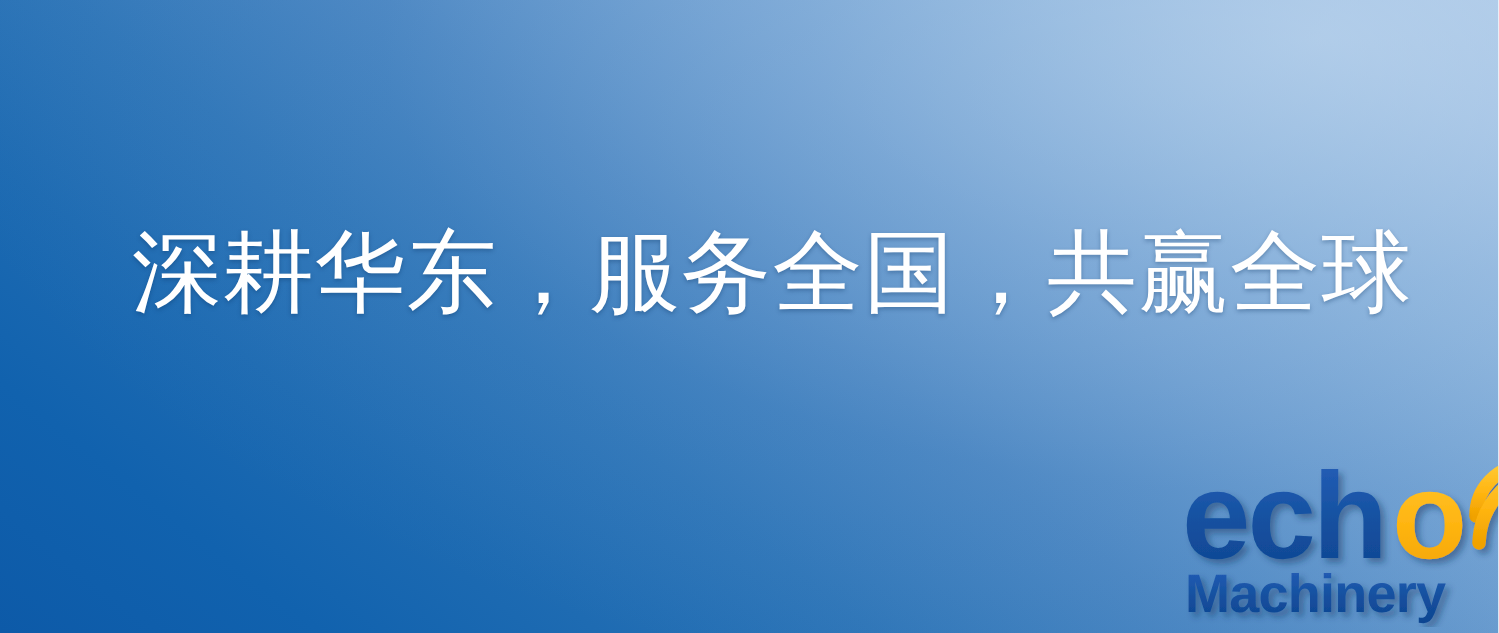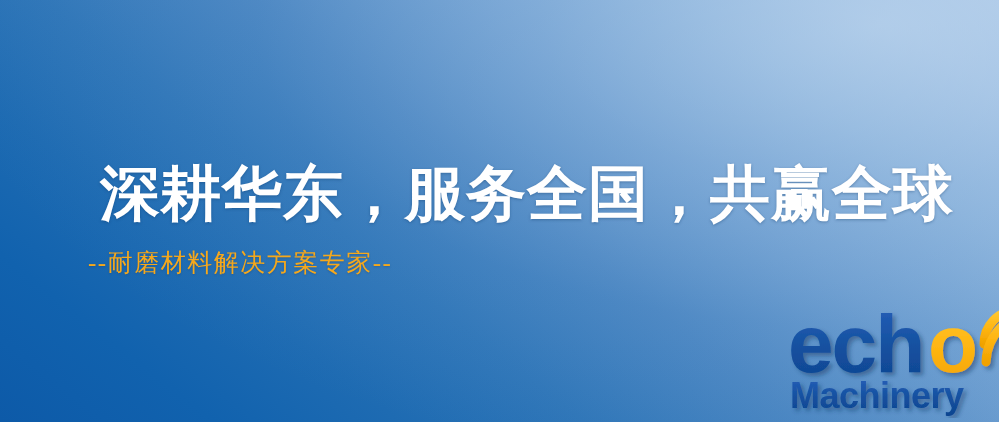--- a/index.html
+++ b/index.html
@@ -40,25 +40,25 @@
   }
 
   
   #headline-block {
     position: absolute;
     left: 84px;
     top: 146px;
     width: 860px;
   }
   #headline {
-    margin: 16px;
+    margin: 4px;
     font-family: "Liberation Serif", "DejaVu Serif", serif;
     font-size: 60px;
     line-height: 1.08;
-    font-weight: 700;
+    font-weight: 400;
     color: #ffffff;
     letter-spacing: 1px;
     white-space: nowrap;
     text-shadow: 0 1px 3px rgba(10,50,95,0.35);
   }
   #subheadline {
     margin: 22px 0 0 4px;
     font-family: "Liberation Serif", "DejaVu Serif", serif;
     font-size: 25px;
     line-height: 1.1;
@@ -81,21 +81,20 @@
 </style>
 </head>
 <body>
 
 <div id="banner">
 
   <div id="banner-sheen"></div>
 
   <div id="headline-block">
     <h1 id="headline">深耕华东，服务全国，共赢全球</h1>
-    <p id="subheadline">--耐磨材料解决方案专家--</p>
   </div>
 
   <div id="logo">
     <svg viewBox="0 0 250 122" xmlns="http://www.w3.org/2000/svg" aria-hidden="true">
       <defs>
         <filter id="dropsh" x="-20%" y="-20%" width="150%" height="150%">
           <feDropShadow dx="3" dy="3" stdDeviation="2.2" flood-color="#13365e" flood-opacity="0.45"></feDropShadow>
         </filter>
         <linearGradient id="yellowGrad" x1="0" y1="0" x2="0" y2="1">
           <stop offset="0%" stop-color="#ffc935"></stop>

